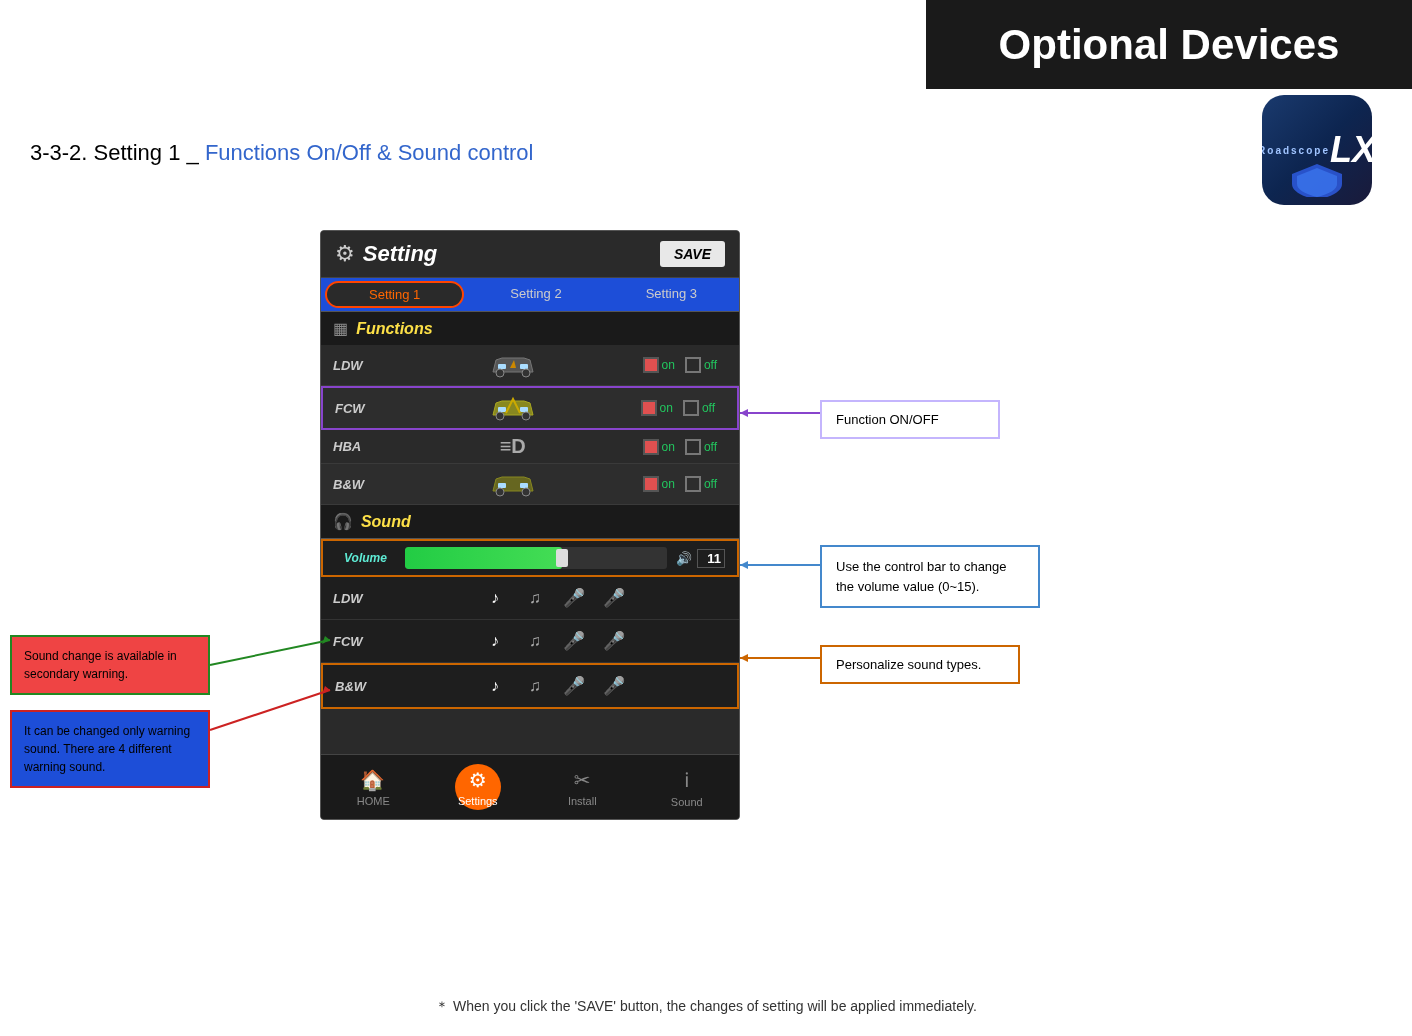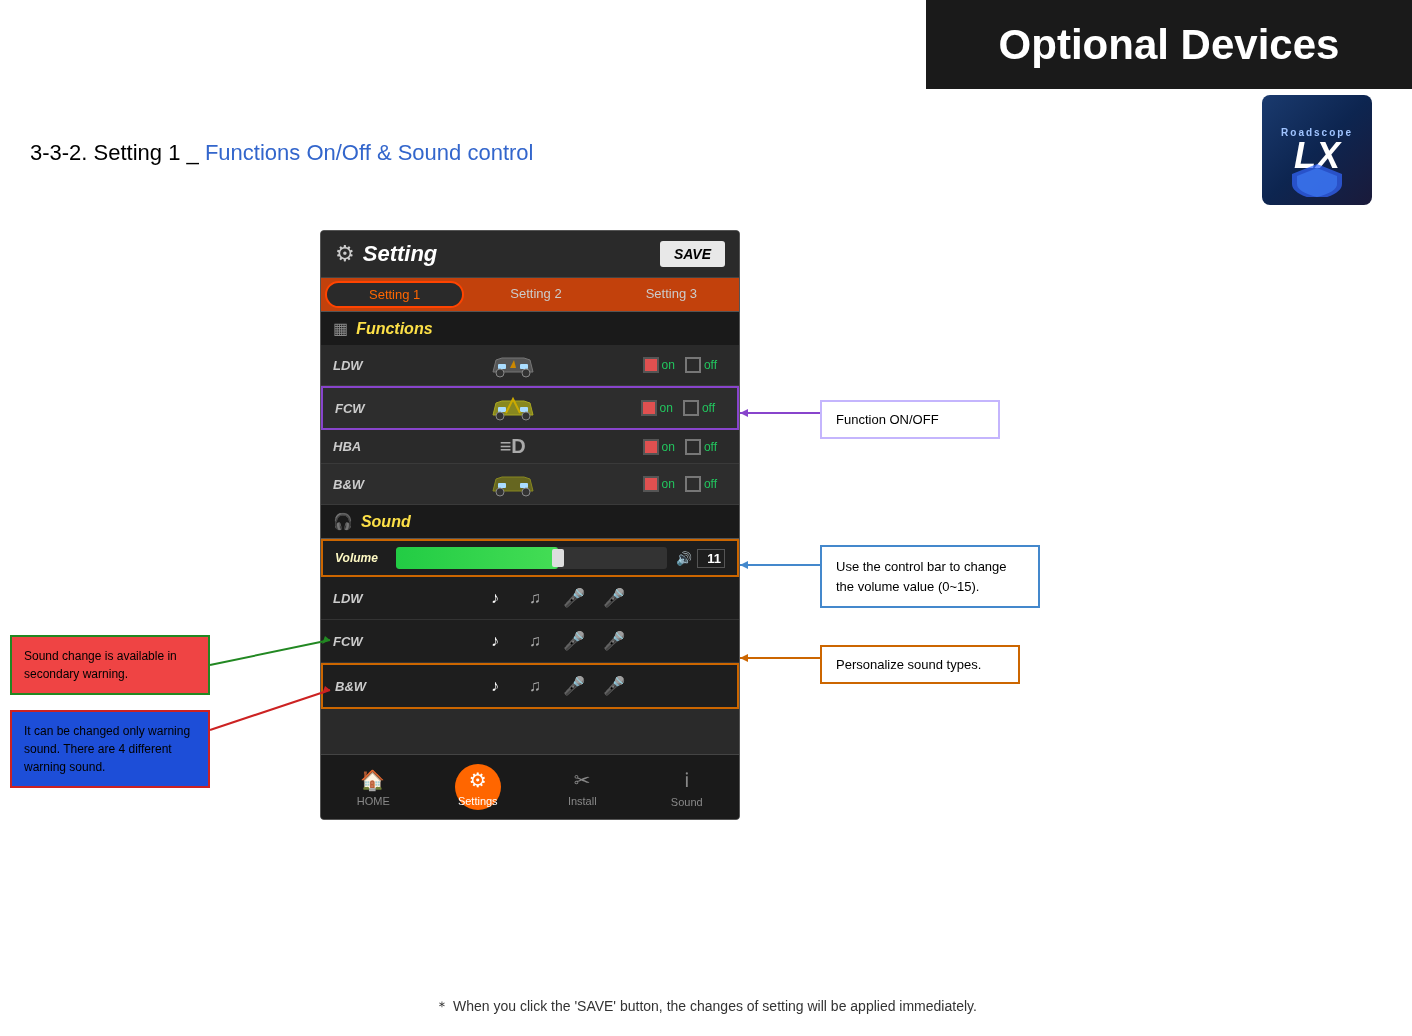--- a/index.html
+++ b/index.html
@@ -30,24 +30,24 @@
       font-family: Arial, sans-serif;
     }
 
     
     .logo {
       position: absolute;
       top: 95px;
       right: 40px;
       width: 110px;
       height: 110px;
-      border-radius: 8px;
+      border-radius: 22px;
       background: linear-gradient(135deg, #1a3a6e 0%, #0d2550 50%, #1a1a3a 100%);
       display: flex;
-      flex-direction: column;
+      flex-direction: row;
       align-items: center;
       justify-content: center;
       overflow: hidden;
       margin-left: 44px;
     }
     .logo-text {
       color: #a0c4ff;
       font-size: 10px;
       letter-spacing: 2px;
       font-weight: bold;
@@ -114,21 +114,21 @@
       font-weight: bold;
       border-radius: 3px;
       cursor: pointer;
       color: #000;
       font-style: italic;
     }
 
     
     .tabs {
       display: flex;
-      background: #c2410c;
+      background: #1d4ed8;
       border-bottom: 1px solid #555;
     }
     .tab {
       flex: 1;
       text-align: center;
       padding: 8px 0;
       font-size: 13px;
       color: #cccccc;
       cursor: pointer;
     }
@@ -218,25 +218,26 @@
     
     .volume-row {
       display: flex;
       align-items: center;
       padding: 6px 12px;
       background: #1e1e1e;
       border-bottom: 1px solid #333;
       border: 2px solid #cc6600;
     }
     .volume-label {
-      color: #fef9c3;
+      color: #5eead4;
       font-size: 12px;
       font-style: italic;
       font-weight: bold;
       width: 55px;
+      margin-left: 9px;
     }
     .volume-bar-container {
       flex: 1;
       height: 22px;
       background: #333;
       border-radius: 3px;
       overflow: hidden;
       margin: 0 6px;
     }
     .volume-bar-fill {

